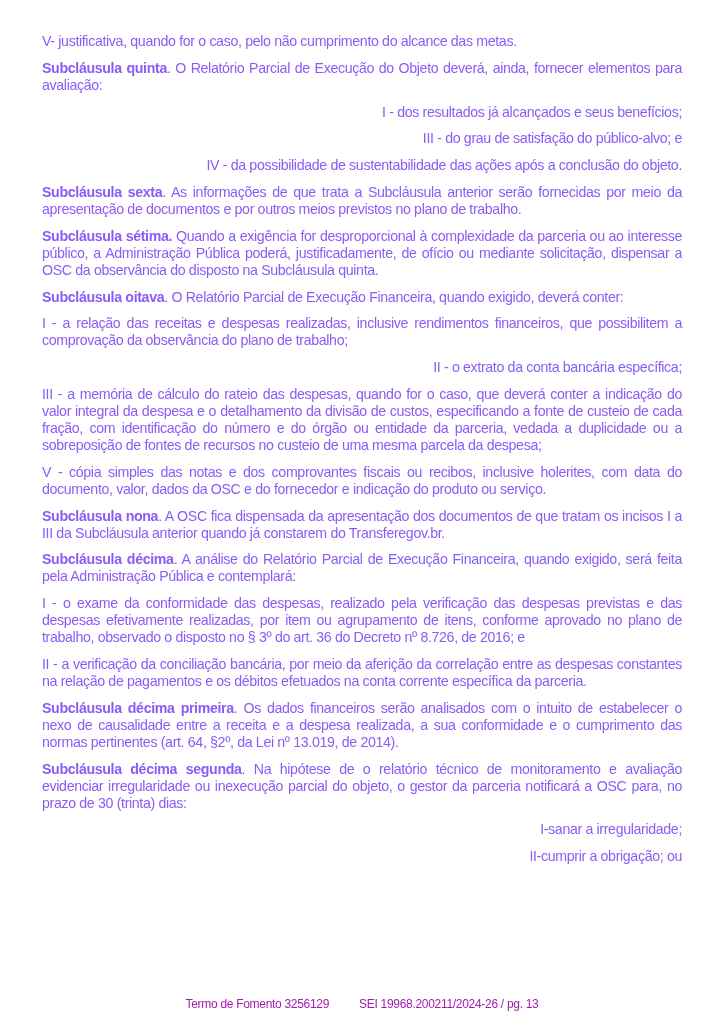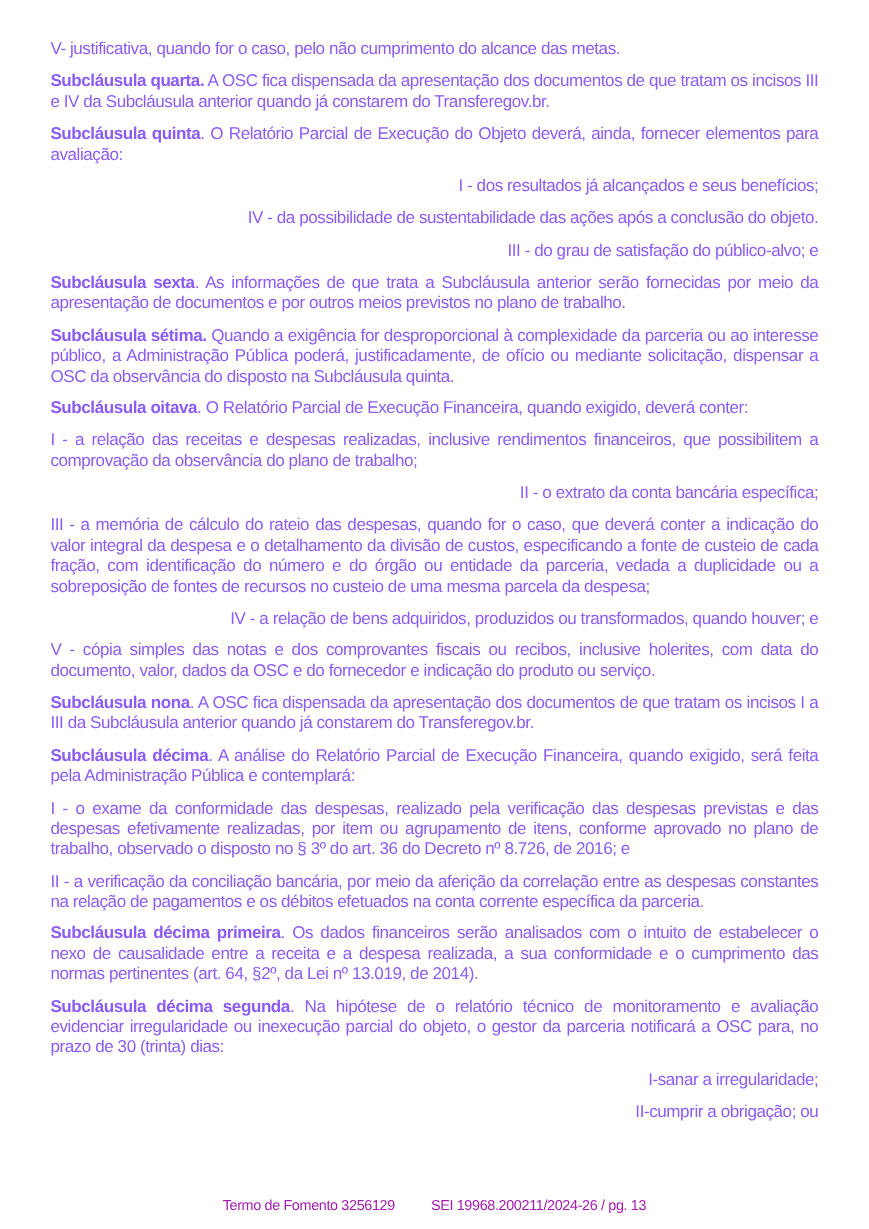--- a/index.html
+++ b/index.html
@@ -19,32 +19,30 @@
     letter-spacing: -0.3px;
   }
   .footer span { display: inline-block; }
   .footer .gap { width: 30px; }
 </style>
 </head>
 <body>
 
 <div class="page">
   <p><b></b><span>V- justificativa, quando for o caso, pelo não cumprimento do alcance das metas.</span></p>
-  <p><b>Subcláusula quarta.</b><span> A OSC fica dispensada da apresentação dos documentos de que tratam os incisos III e IV da Subcláusula anterior quando já constarem do Transferegov.br.</span></p>
   <p><b>Subcláusula quinta</b><span>. O Relatório Parcial de Execução do Objeto deverá, ainda, fornecer elementos para avaliação:</span></p>
   <p class="single"><b></b><span>I - dos resultados já alcançados e seus benefícios;</span></p>
+  <p class="single"><b></b><span>III - do grau de satisfação do público-alvo; e</span></p>
   <p class="single"><b></b><span>IV - da possibilidade de sustentabilidade das ações após a conclusão do objeto.</span></p>
-  <p class="single"><b></b><span>III - do grau de satisfação do público-alvo; e</span></p>
   <p><b>Subcláusula sexta</b><span>. As informações de que trata a Subcláusula anterior serão fornecidas por meio da apresentação de documentos e por outros meios previstos no plano de trabalho.</span></p>
   <p><b>Subcláusula sétima.</b><span> Quando a exigência for desproporcional à complexidade da parceria ou ao interesse público, a Administração Pública poderá, justificadamente, de ofício ou mediante solicitação, dispensar a OSC da observância do disposto na Subcláusula quinta.</span></p>
   <p><b>Subcláusula oitava</b><span>. O Relatório Parcial de Execução Financeira, quando exigido, deverá conter:</span></p>
   <p><b></b><span>I - a relação das receitas e despesas realizadas, inclusive rendimentos financeiros, que possibilitem a comprovação da observância do plano de trabalho;</span></p>
   <p class="single"><b></b><span>II - o extrato da conta bancária específica;</span></p>
   <p><b></b><span>III - a memória de cálculo do rateio das despesas, quando for o caso, que deverá conter a indicação do valor integral da despesa e o detalhamento da divisão de custos, especificando a fonte de custeio de cada fração, com identificação do número e do órgão ou entidade da parceria, vedada a duplicidade ou a sobreposição de fontes de recursos no custeio de uma mesma parcela da despesa;</span></p>
-  <p class="single"><b></b><span>IV - a relação de bens adquiridos, produzidos ou transformados, quando houver; e</span></p>
   <p><b></b><span>V - cópia simples das notas e dos comprovantes fiscais ou recibos, inclusive holerites, com data do documento, valor, dados da OSC e do fornecedor e indicação do produto ou serviço.</span></p>
   <p><b>Subcláusula nona</b><span>. A OSC fica dispensada da apresentação dos documentos de que tratam os incisos I a III da Subcláusula anterior quando já constarem do Transferegov.br.</span></p>
   <p><b>Subcláusula décima</b><span>. A análise do Relatório Parcial de Execução Financeira, quando exigido, será feita pela Administração Pública e contemplará:</span></p>
   <p><b></b><span>I - o exame da conformidade das despesas, realizado pela verificação das despesas previstas e das despesas efetivamente realizadas, por item ou agrupamento de itens, conforme aprovado no plano de trabalho, observado o disposto no § 3º do art. 36 do Decreto nº 8.726, de 2016; e</span></p>
   <p><b></b><span>II - a verificação da conciliação bancária, por meio da aferição da correlação entre as despesas constantes na relação de pagamentos e os débitos efetuados na conta corrente específica da parceria.</span></p>
   <p><b>Subcláusula décima primeira</b><span>. Os dados financeiros serão analisados com o intuito de estabelecer o nexo de causalidade entre a receita e a despesa realizada, a sua conformidade e o cumprimento das normas pertinentes (art. 64, §2º, da Lei nº 13.019, de 2014).</span></p>
   <p><b>Subcláusula décima segunda</b><span>. Na hipótese de o relatório técnico de monitoramento e avaliação evidenciar irregularidade ou inexecução parcial do objeto, o gestor da parceria notificará a OSC para, no prazo de 30 (trinta) dias:</span></p>
   <p class="single"><b></b><span>I-sanar a irregularidade;</span></p>
   <p class="single"><b></b><span>II-cumprir a obrigação; ou</span></p>
 </div>

